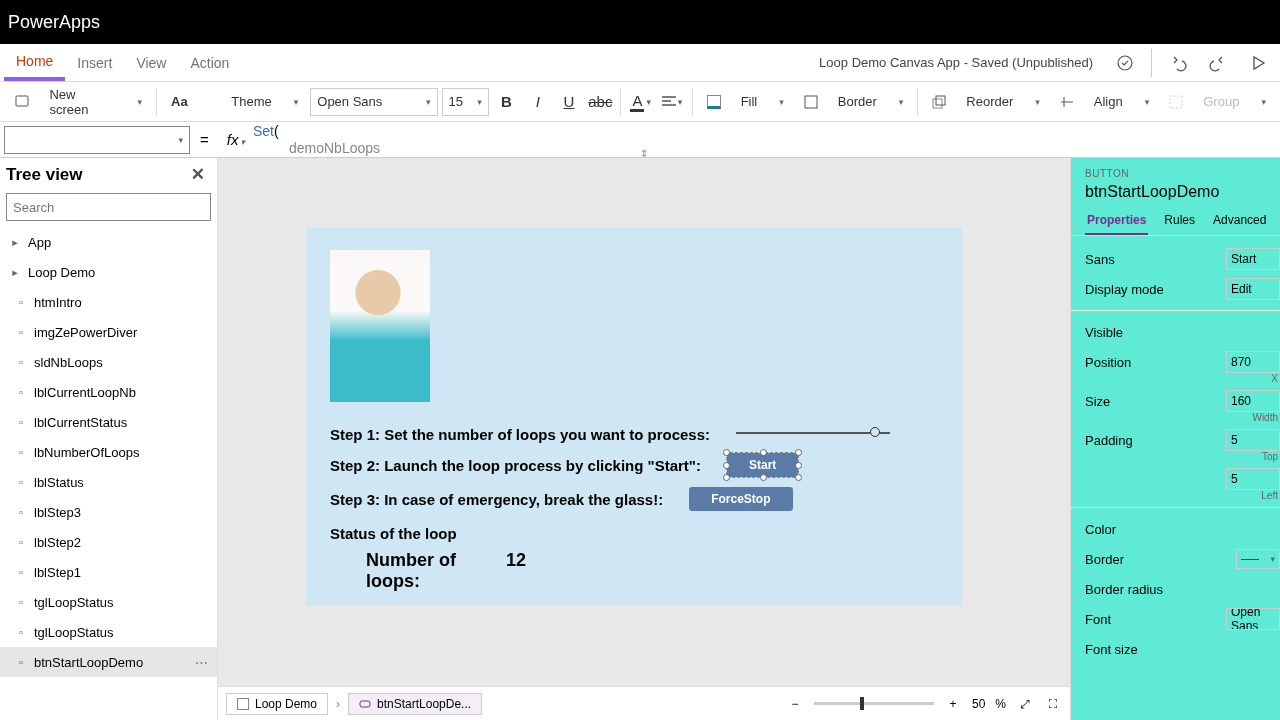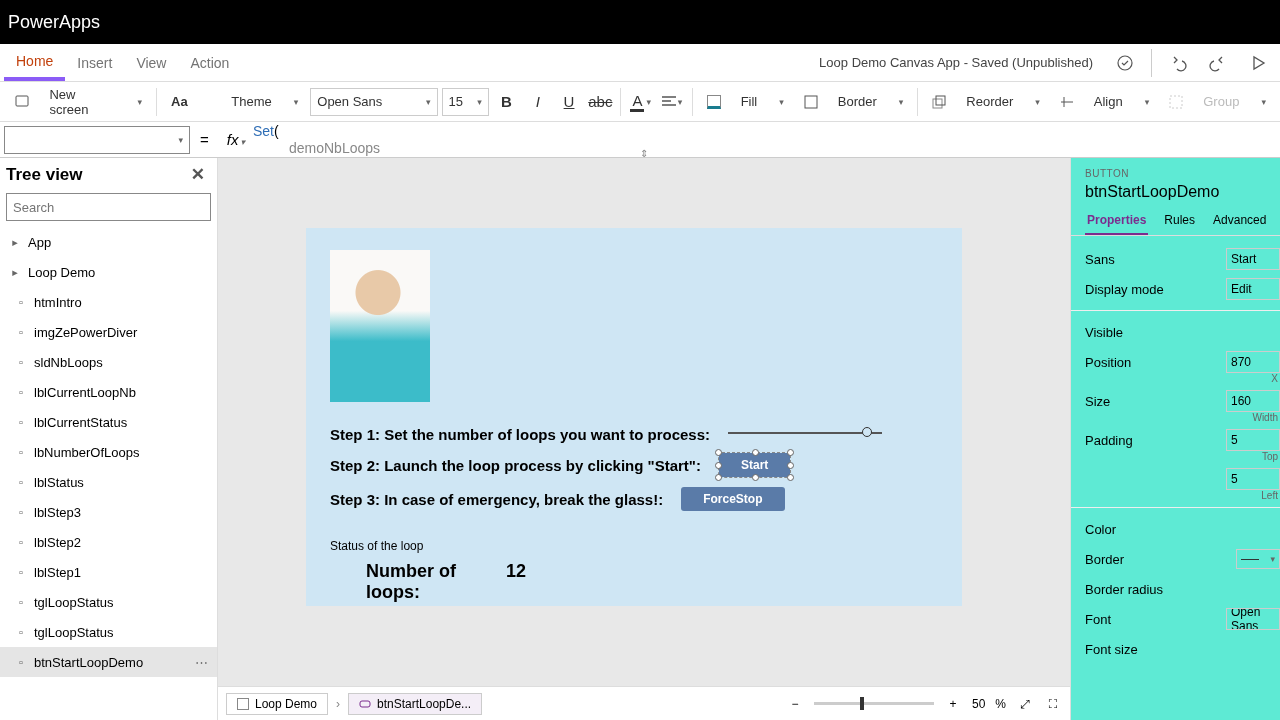--- a/index.html
+++ b/index.html
@@ -57,31 +57,31 @@
 .canvas { flex:1; background: #e8e8e8; position: relative; overflow:hidden; }
 .card { position:absolute; left:88px; top:70px; width:656px; height:378px; background: #cfe6f4; padding: 22px 24px; }
 .avatar { width:100px; height:152px; background: linear-gradient(#6aa 40%, #d0c4b0 40% 55%, #3cbcc9 55%); position:absolute; left:0; top:0; display:flex; align-items:center; justify-content:center;}
 .avatar .headshot { position:absolute; inset:0; background: radial-gradient(circle at 48% 28%, #e8c9a8 0 22px, transparent 23px), linear-gradient(#faf9f7 0 40%, #3cbcc9 60%); }
 .introblock { margin-left: 112px; }
 .cardtitle { font-weight:700; font-size:16px; margin-bottom:18px;}
 .cardline { font-size:15px; font-weight:600; margin-bottom:18px;}
 .cardline a { text-decoration: underline; color:#000;}
 .cardline.author { font-weight:600; }
 .steps { margin-top: 24px; font-size:15px; font-weight:600;}
-.steps .st { margin-bottom: 10px; display:flex; align-items:center;}
+.steps .st { margin-bottom: 10px; display:flex; align-items:center;gap:8px;}
 .slider { display:inline-block; width:154px; height:2px; background:#555; position:relative; margin-left:18px; top:-2px;}
 .slider .thumb { position:absolute; right:10px; top:-5px; width:10px; height:10px; border:1px solid #333; border-radius:50%; background:#cfe6f4;}
 .startbtn, .stopbtn { display:inline-flex; align-items:center; justify-content:center; background:#5a7ba8; color:#fff; font-size:12px; border-radius:3px; height:24px; padding:0 22px; margin-left:18px;}
 .startbtn { position:relative; }
 .startbtn.selected { outline:1px dashed #888; }
 .handle { position:absolute; width:7px; height:7px; background:#fff; border:1px solid #666; border-radius:50%;}
 .handle.tl{top:-4px;left:-4px}.handle.tc{top:-4px;left:calc(50% - 3px)}.handle.tr{top:-4px;right:-4px}
 .handle.ml{top:calc(50% - 3px);left:-4px}.handle.mr{top:calc(50% - 3px);right:-4px}
 .handle.bl{bottom:-4px;left:-4px}.handle.bc{bottom:-4px;left:calc(50% - 3px)}.handle.br{bottom:-4px;right:-4px}
-.statushdr { font-weight:400; font-size:12px; margin-top:28px;}
+.statushdr { font-weight:700; font-size:15px; margin-top:14px;}
 .statrow { font-size:18px; font-weight:600; margin-top:8px; padding-left:36px; display:flex;}
 .statrow .lbl{ width:140px;}
 .statrow .val.ital{ font-style:italic; font-weight:400;}
 
 .canvasfooter { position:absolute; bottom:0; left:0; right:0; height:34px; background:#fff; border-top:1px solid #ddd; display:flex; align-items:center; padding:0 8px; font-size:12px; gap:8px;}
 .crumb { border:1px solid #ccc; padding:3px 10px; display:flex; align-items:center; gap:6px; background:#fff;}
 .crumb .crico{width:12px;height:12px;border:1px solid #888;}
 .crumb.c2{ background:#f4eef7;}
 .zoomctrl { margin-left:auto; display:flex; align-items:center; gap:10px;}
 .zslider{ width:120px; height:3px; background:#ccc; position:relative;}

